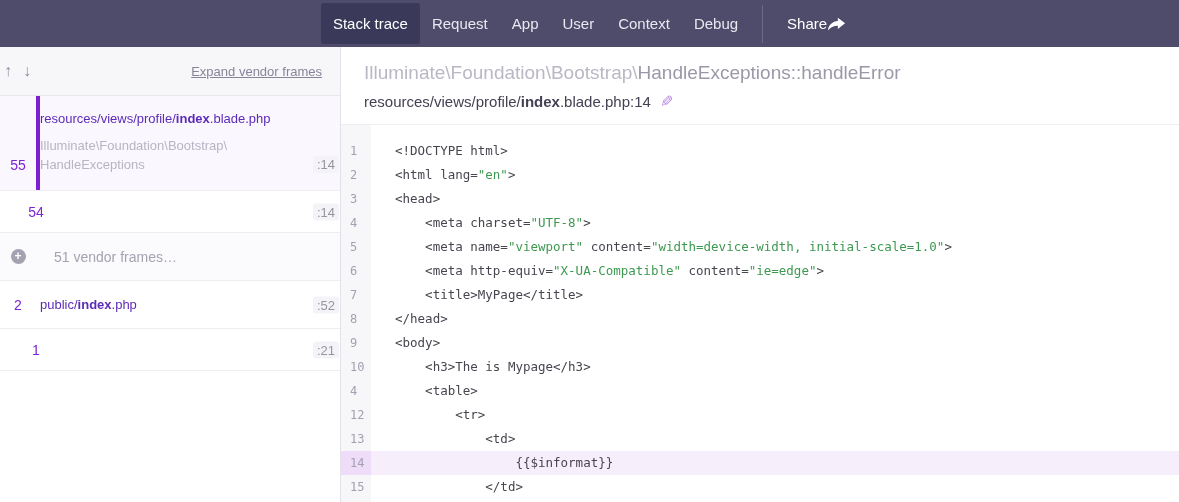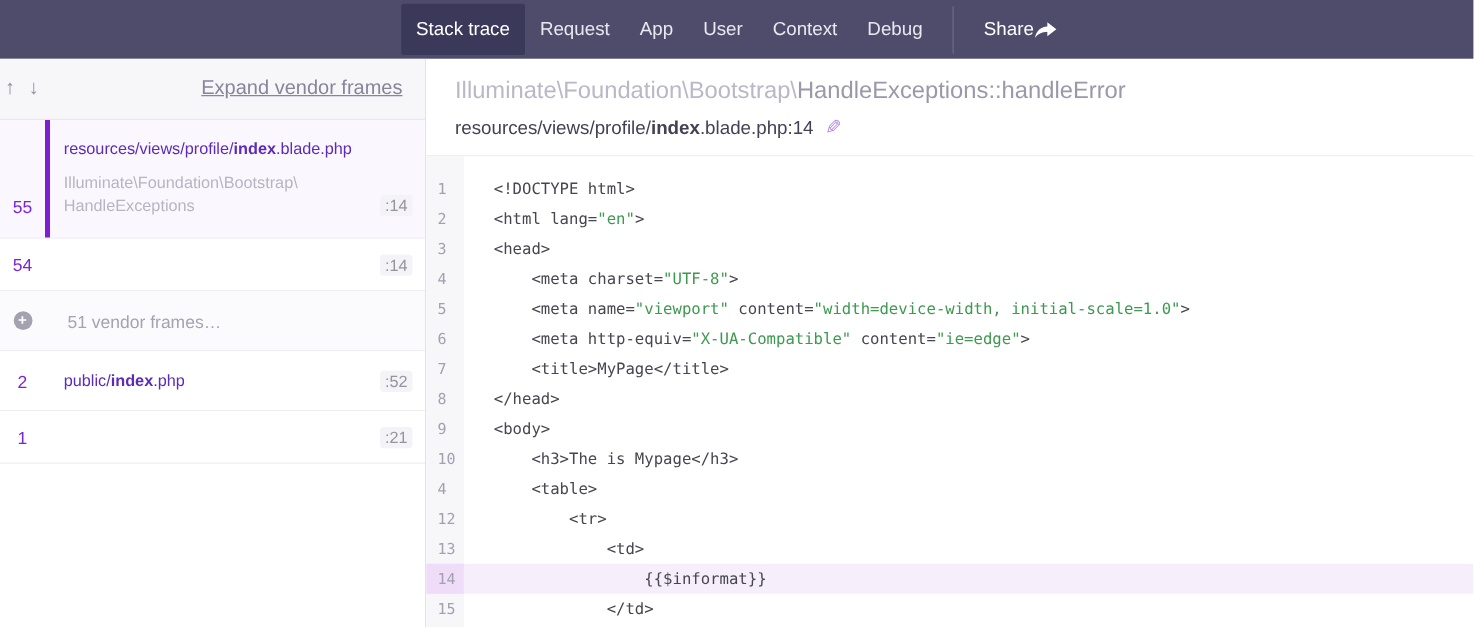--- a/index.html
+++ b/index.html
@@ -16,40 +16,40 @@
   .share-btn svg { display:block; }
 
   
   .content { flex:1; display:flex; overflow:hidden; }
 
   
   .sidebar { width:341px; flex-shrink:0; border-right:1px solid #e3e2ea; background:#fff; display:flex; flex-direction:column; }
   .sb-header { height:49px; flex-shrink:0; background:#f7f7fa; border-bottom:1px solid #e9e8ef; display:flex; align-items:center; justify-content:space-between; padding:0 18px 0 2px; }
   .arrows { display:flex; gap:7px; color:#908ea0; font-size:16px; }
   .arrow-btn { background:none; border:none; color:#908ea0; font-size:16px; cursor:pointer; padding:0 2px; font-family:inherit; }
-  .expand-link { color:#87859a; font-size:16px; text-decoration:underline; cursor:pointer; background:none; border:none; font-family:inherit; }
+  .expand-link { color:#87859a; font-size:13px; text-decoration:underline; cursor:pointer; background:none; border:none; font-family:inherit; }
 
   .frame { position:relative; display:flex; border-bottom:1px solid #eeedf2; background:#fff; cursor:pointer; }
   .fnum { width:36px; flex-shrink:0; text-align:center; color:#7b24d6; font-size:14px; }
   .fbar { width:4px; flex-shrink:0; }
   .bar-strong { background:#7c1fd0; }
   .bar-light { background:#ddc8f3; }
-  .fcontent { flex:1; padding-left:11px; padding-right:48px; min-width:0; }
-  .fbadge { position:absolute; right:10px; background:#f4f3f7; color:#96949f; font-size:13px; padding:1px 4px; border-radius:3px; }
+  .fcontent { flex:1; padding-left:0; padding-right:48px; min-width:0; }
+  .fbadge { position:absolute; right:1px; background:#f4f3f7; color:#96949f; font-size:13px; padding:1px 4px; border-radius:3px; }
 
   .frame.sel { background:#fbf7fe; height:95px; }
   .frame.sel .fnum { padding-top:61px; }
   .frame.sel .fcontent { padding-top:14px; }
   .frame.sel .fbadge { bottom:17px; }
   .fpath { color:#5c2bb8; font-size:13px; line-height:17px; }
   .fpath b { font-weight:700; }
   .fclass { color:#b7b5c3; font-size:13px; line-height:19px; margin-top:9px; }
 
   .frame.slim { align-items:center; }
-  .h42 { height:42px; }
+  .h42 { height:42px;padding-left:18px; }
   .h48 { height:48px; }
   .badge-mid { top:50%; transform:translateY(-50%); }
 
   .frame.vendor { background:#fbfbfd; align-items:center; }
   .vicon-col { width:36px; flex-shrink:0; display:flex; justify-content:center; }
   .plus-circle { width:15px; height:15px; border-radius:50%; background:#a4a2b0; color:#fff; font-size:12px; line-height:14px; text-align:center; font-weight:bold; }
   .vlabel { color:#a5a3b1; font-size:14px; padding-left:14px; }
   .sb-fill { flex:1; background:#fff; }
 
   

